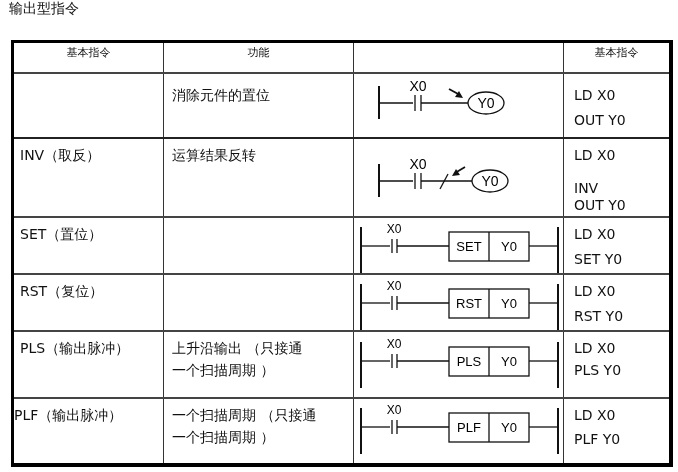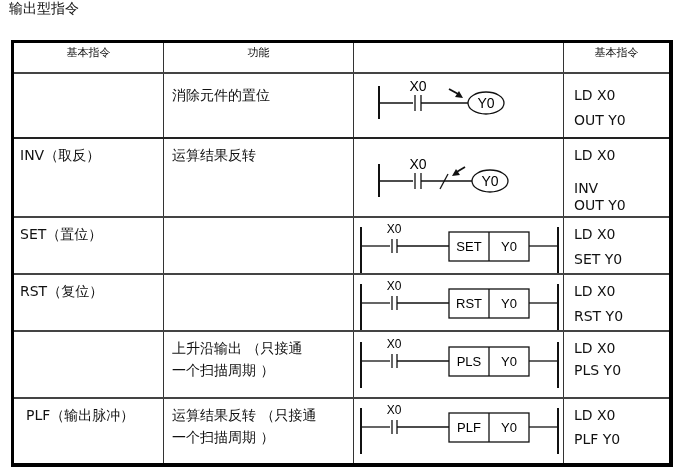--- a/index.html
+++ b/index.html
@@ -110,20 +110,21 @@
       <line x1="174" y1="27" x2="203" y2="27" stroke="#111" stroke-width="1.3"></line>
       <line x1="203" y1="8" x2="203" y2="54" stroke="#111" stroke-width="2"></line>
       <text class="svgtext" x="39" y="14" font-size="12" text-anchor="middle">X0</text>
       <text class="svgtext" x="114" y="32" font-size="13" text-anchor="middle">RST</text>
       <text class="svgtext" x="154" y="32" font-size="13" text-anchor="middle">Y0</text>
     </svg>
   </div>
   <div class="cell" style="left:560px;top:237px">LD X0</div>
   <div class="cell" style="left:560px;top:262px">RST Y0</div>
 
+  <div class="cell" style="left:6px;top:294px">PLS（输出脉冲）</div>
   <div class="cell" style="left:158px;top:294px">上升沿输出 （只接通</div>
   <div class="cell" style="left:158px;top:316px">一个扫描周期  ）</div>
   <div class="lad" style="left:341px;top:291px">
     <svg width="208" height="56" viewBox="0 0 208 56">
       <line x1="6" y1="8" x2="6" y2="54" stroke="#111" stroke-width="2"></line>
       <line x1="6" y1="27" x2="35" y2="27" stroke="#111" stroke-width="1.3"></line>
       <line x1="37" y1="20" x2="37" y2="34" stroke="#111" stroke-width="1.3"></line>
       <line x1="42" y1="20" x2="42" y2="34" stroke="#111" stroke-width="1.3"></line>
       <line x1="42" y1="27" x2="94" y2="27" stroke="#111" stroke-width="1.3"></line>
       <rect x="94" y="13" width="80" height="29" fill="none" stroke="#111" stroke-width="1.3"></rect>
@@ -131,22 +132,22 @@
       <line x1="174" y1="27" x2="203" y2="27" stroke="#111" stroke-width="1.3"></line>
       <line x1="203" y1="8" x2="203" y2="54" stroke="#111" stroke-width="2"></line>
       <text class="svgtext" x="39" y="14" font-size="12" text-anchor="middle">X0</text>
       <text class="svgtext" x="114" y="32" font-size="13" text-anchor="middle">PLS</text>
       <text class="svgtext" x="154" y="32" font-size="13" text-anchor="middle">Y0</text>
     </svg>
   </div>
   <div class="cell" style="left:560px;top:294px">LD X0</div>
   <div class="cell" style="left:560px;top:316px">PLS Y0</div>
 
-  <div class="cell" style="left:12px;top:361px">PLF（输出脉冲）</div>
-  <div class="cell" style="left:158px;top:361px">运算结果反转 （只接通</div>
+  <div class="cell" style="left:0;top:361px">PLF（输出脉冲）</div>
+  <div class="cell" style="left:158px;top:361px">一个扫描周期 （只接通</div>
   <div class="cell" style="left:158px;top:383px">一个扫描周期  ）</div>
   <div class="lad" style="left:341px;top:357px">
     <svg width="208" height="56" viewBox="0 0 208 56">
       <line x1="6" y1="8" x2="6" y2="54" stroke="#111" stroke-width="2"></line>
       <line x1="6" y1="27" x2="35" y2="27" stroke="#111" stroke-width="1.3"></line>
       <line x1="37" y1="20" x2="37" y2="34" stroke="#111" stroke-width="1.3"></line>
       <line x1="42" y1="20" x2="42" y2="34" stroke="#111" stroke-width="1.3"></line>
       <line x1="42" y1="27" x2="94" y2="27" stroke="#111" stroke-width="1.3"></line>
       <rect x="94" y="13" width="80" height="29" fill="none" stroke="#111" stroke-width="1.3"></rect>
       <line x1="134" y1="13" x2="134" y2="42" stroke="#111" stroke-width="1.3"></line>

